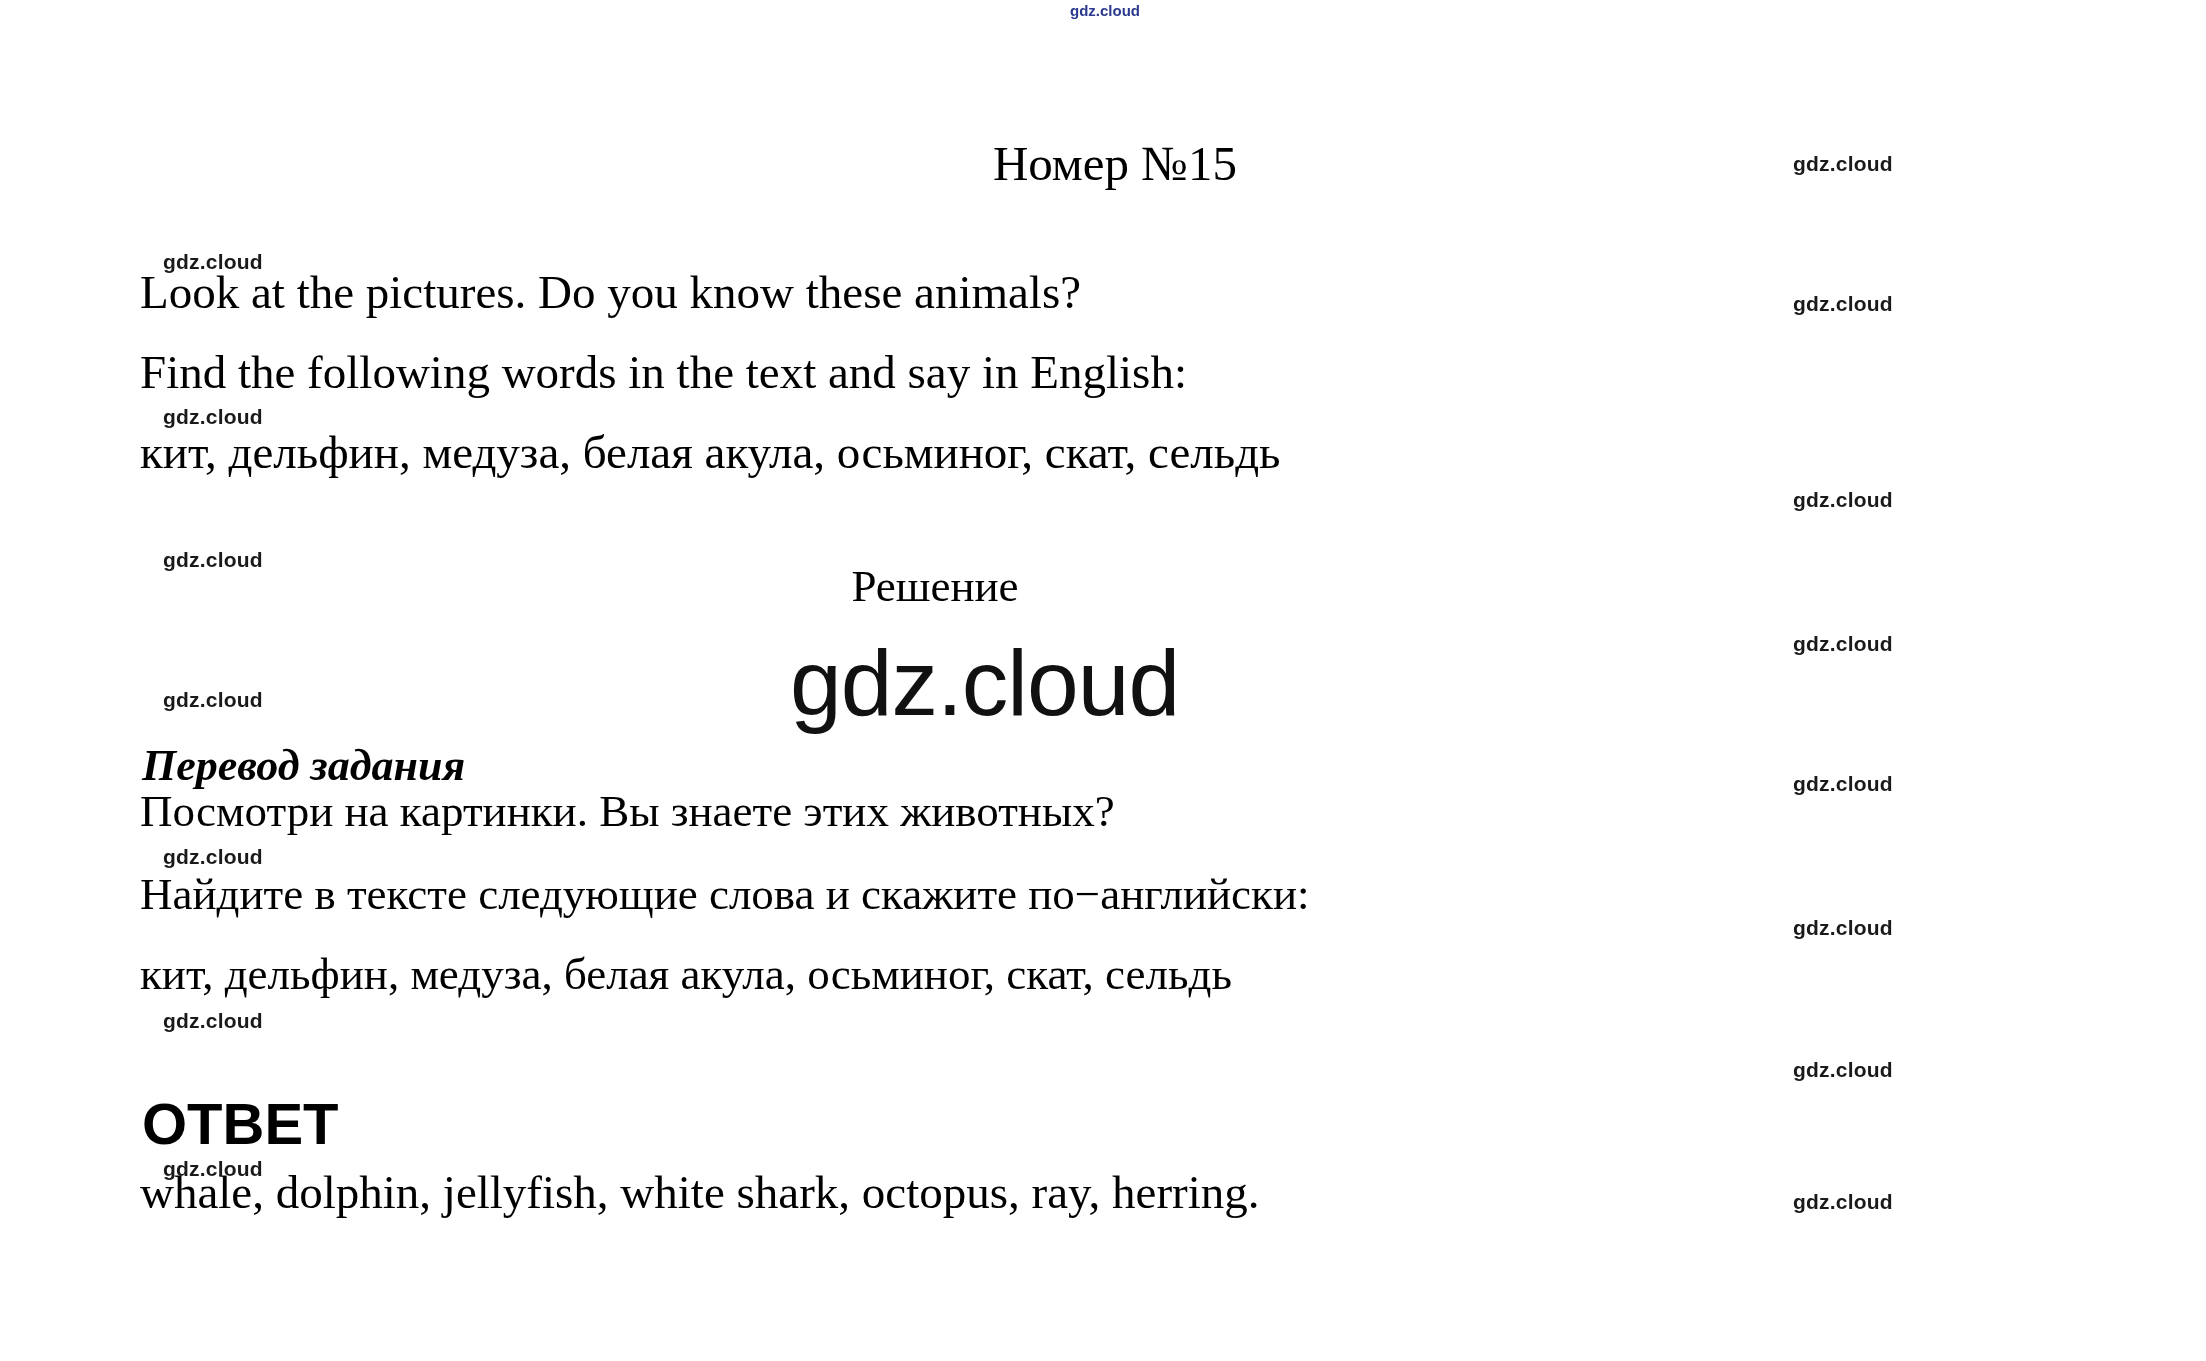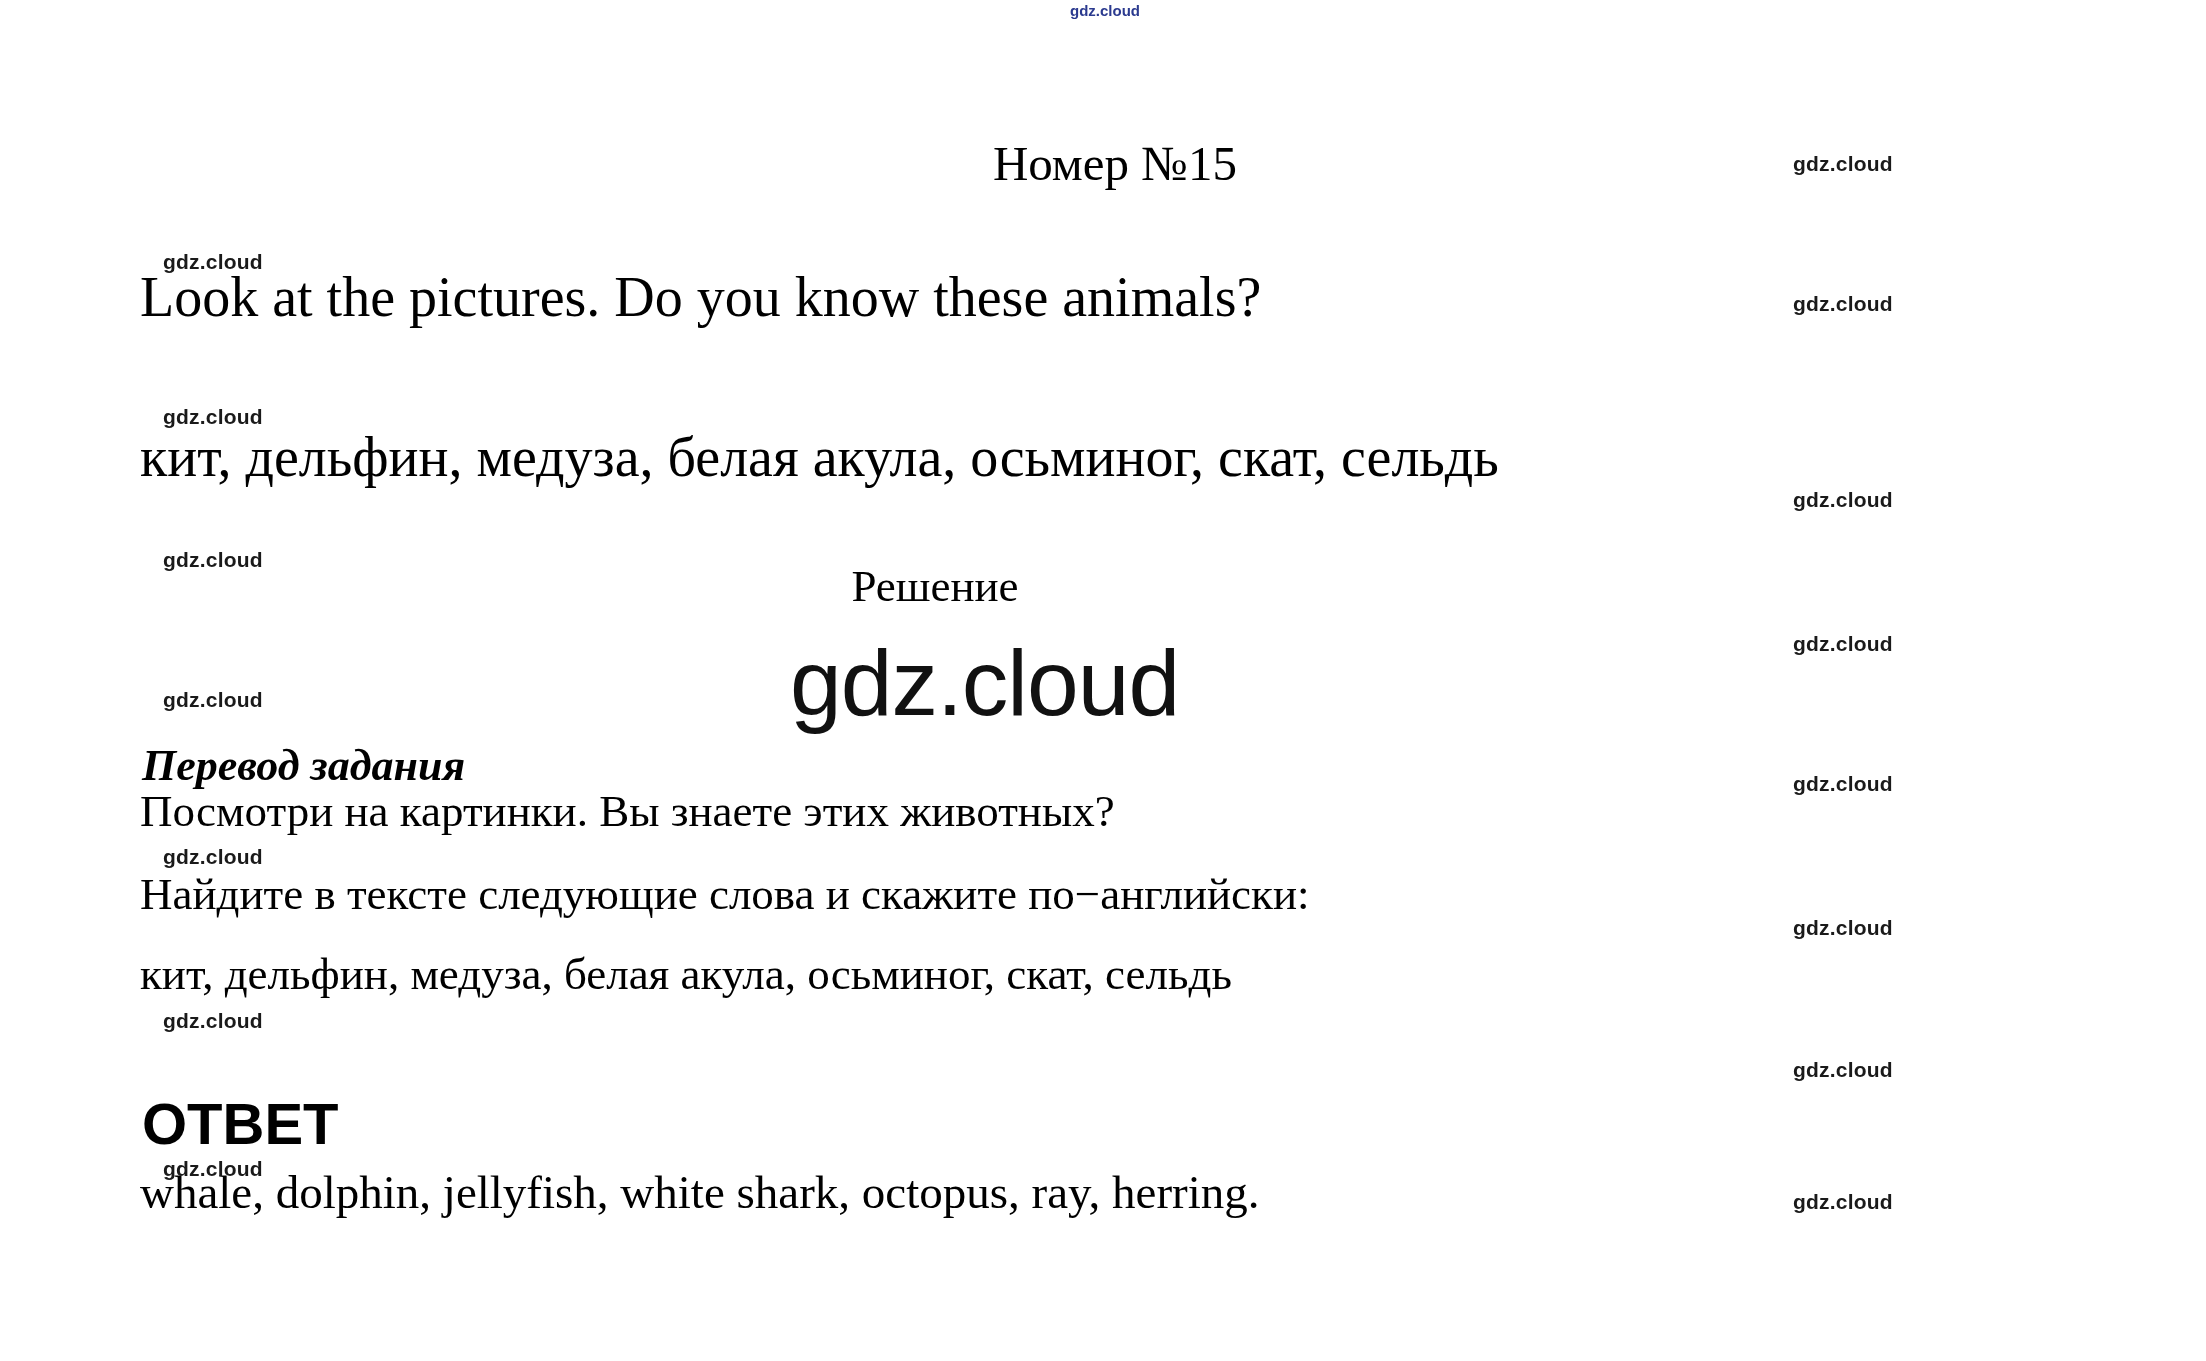--- a/index.html
+++ b/index.html
@@ -65,21 +65,21 @@
     left: 0;
     top: 560px;
     width: 1870px;
     text-align: center;
     font-size: 45px;
     white-space: nowrap;
   }
   .line {
     position: absolute;
     left: 140px;
-    font-size: 56px;
+    font-size: 47px;
     white-space: nowrap;
   }
   .line-ru {
     position: absolute;
     left: 140px;
     font-size: 45px;
     white-space: nowrap;
   }
   .heading-translate {
     position: absolute;
@@ -111,20 +111,21 @@
 </head>
 <body>
 
 <div class="page">
 
   <div class="wm-top">gdz.cloud</div>
 
   <div class="title">Номер №15</div>
 
   <div class="line" style="top:265px;">Look at the pictures. Do you know these animals?</div>
+  <div class="line" style="top:345px;">Find the following words in the text and say in English:</div>
   <div class="line" style="top:425px;">кит, дельфин, медуза, белая акула, осьминог, скат, сельдь</div>
 
   <div class="solution-title">Решение</div>
 
   <div class="wm-big">gdz.cloud</div>
 
   <div class="heading-translate">Перевод задания</div>
 
   <div class="line-ru" style="top:785px;">Посмотри на картинки. Вы знаете этих животных?</div>
   <div class="line-ru" style="top:868px;">Найдите в тексте следующие слова и скажите по−английски:</div>

